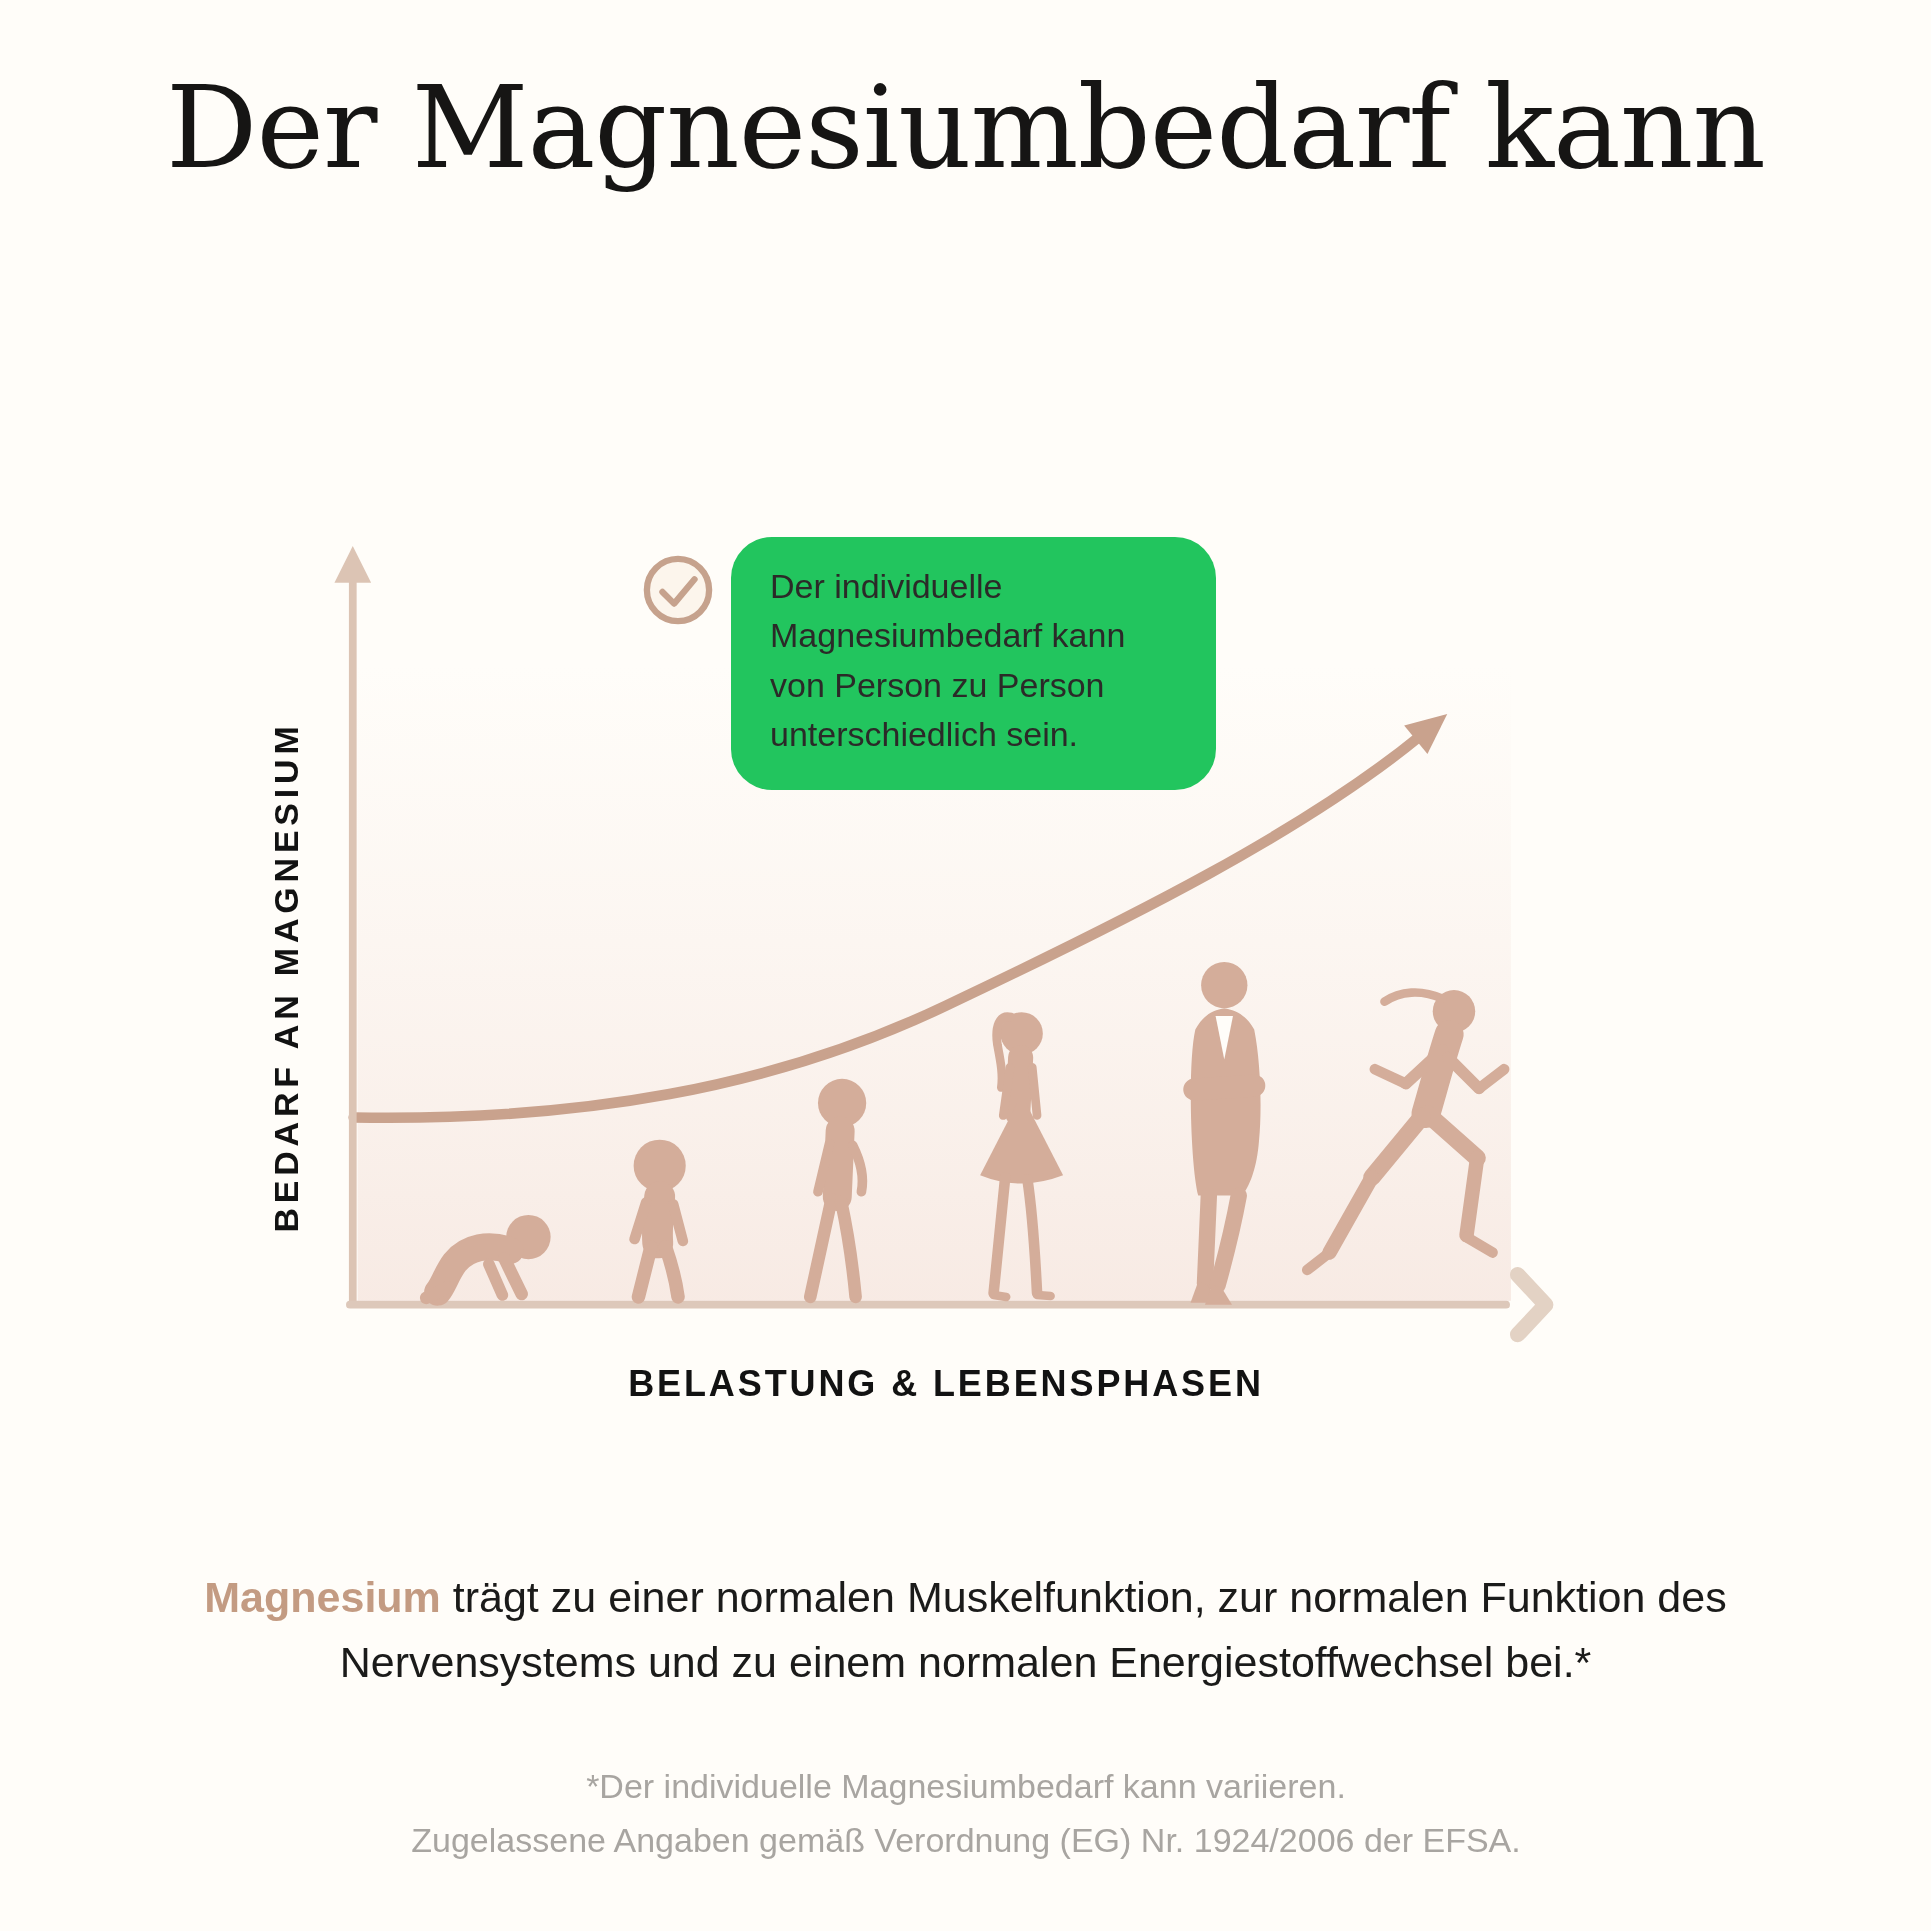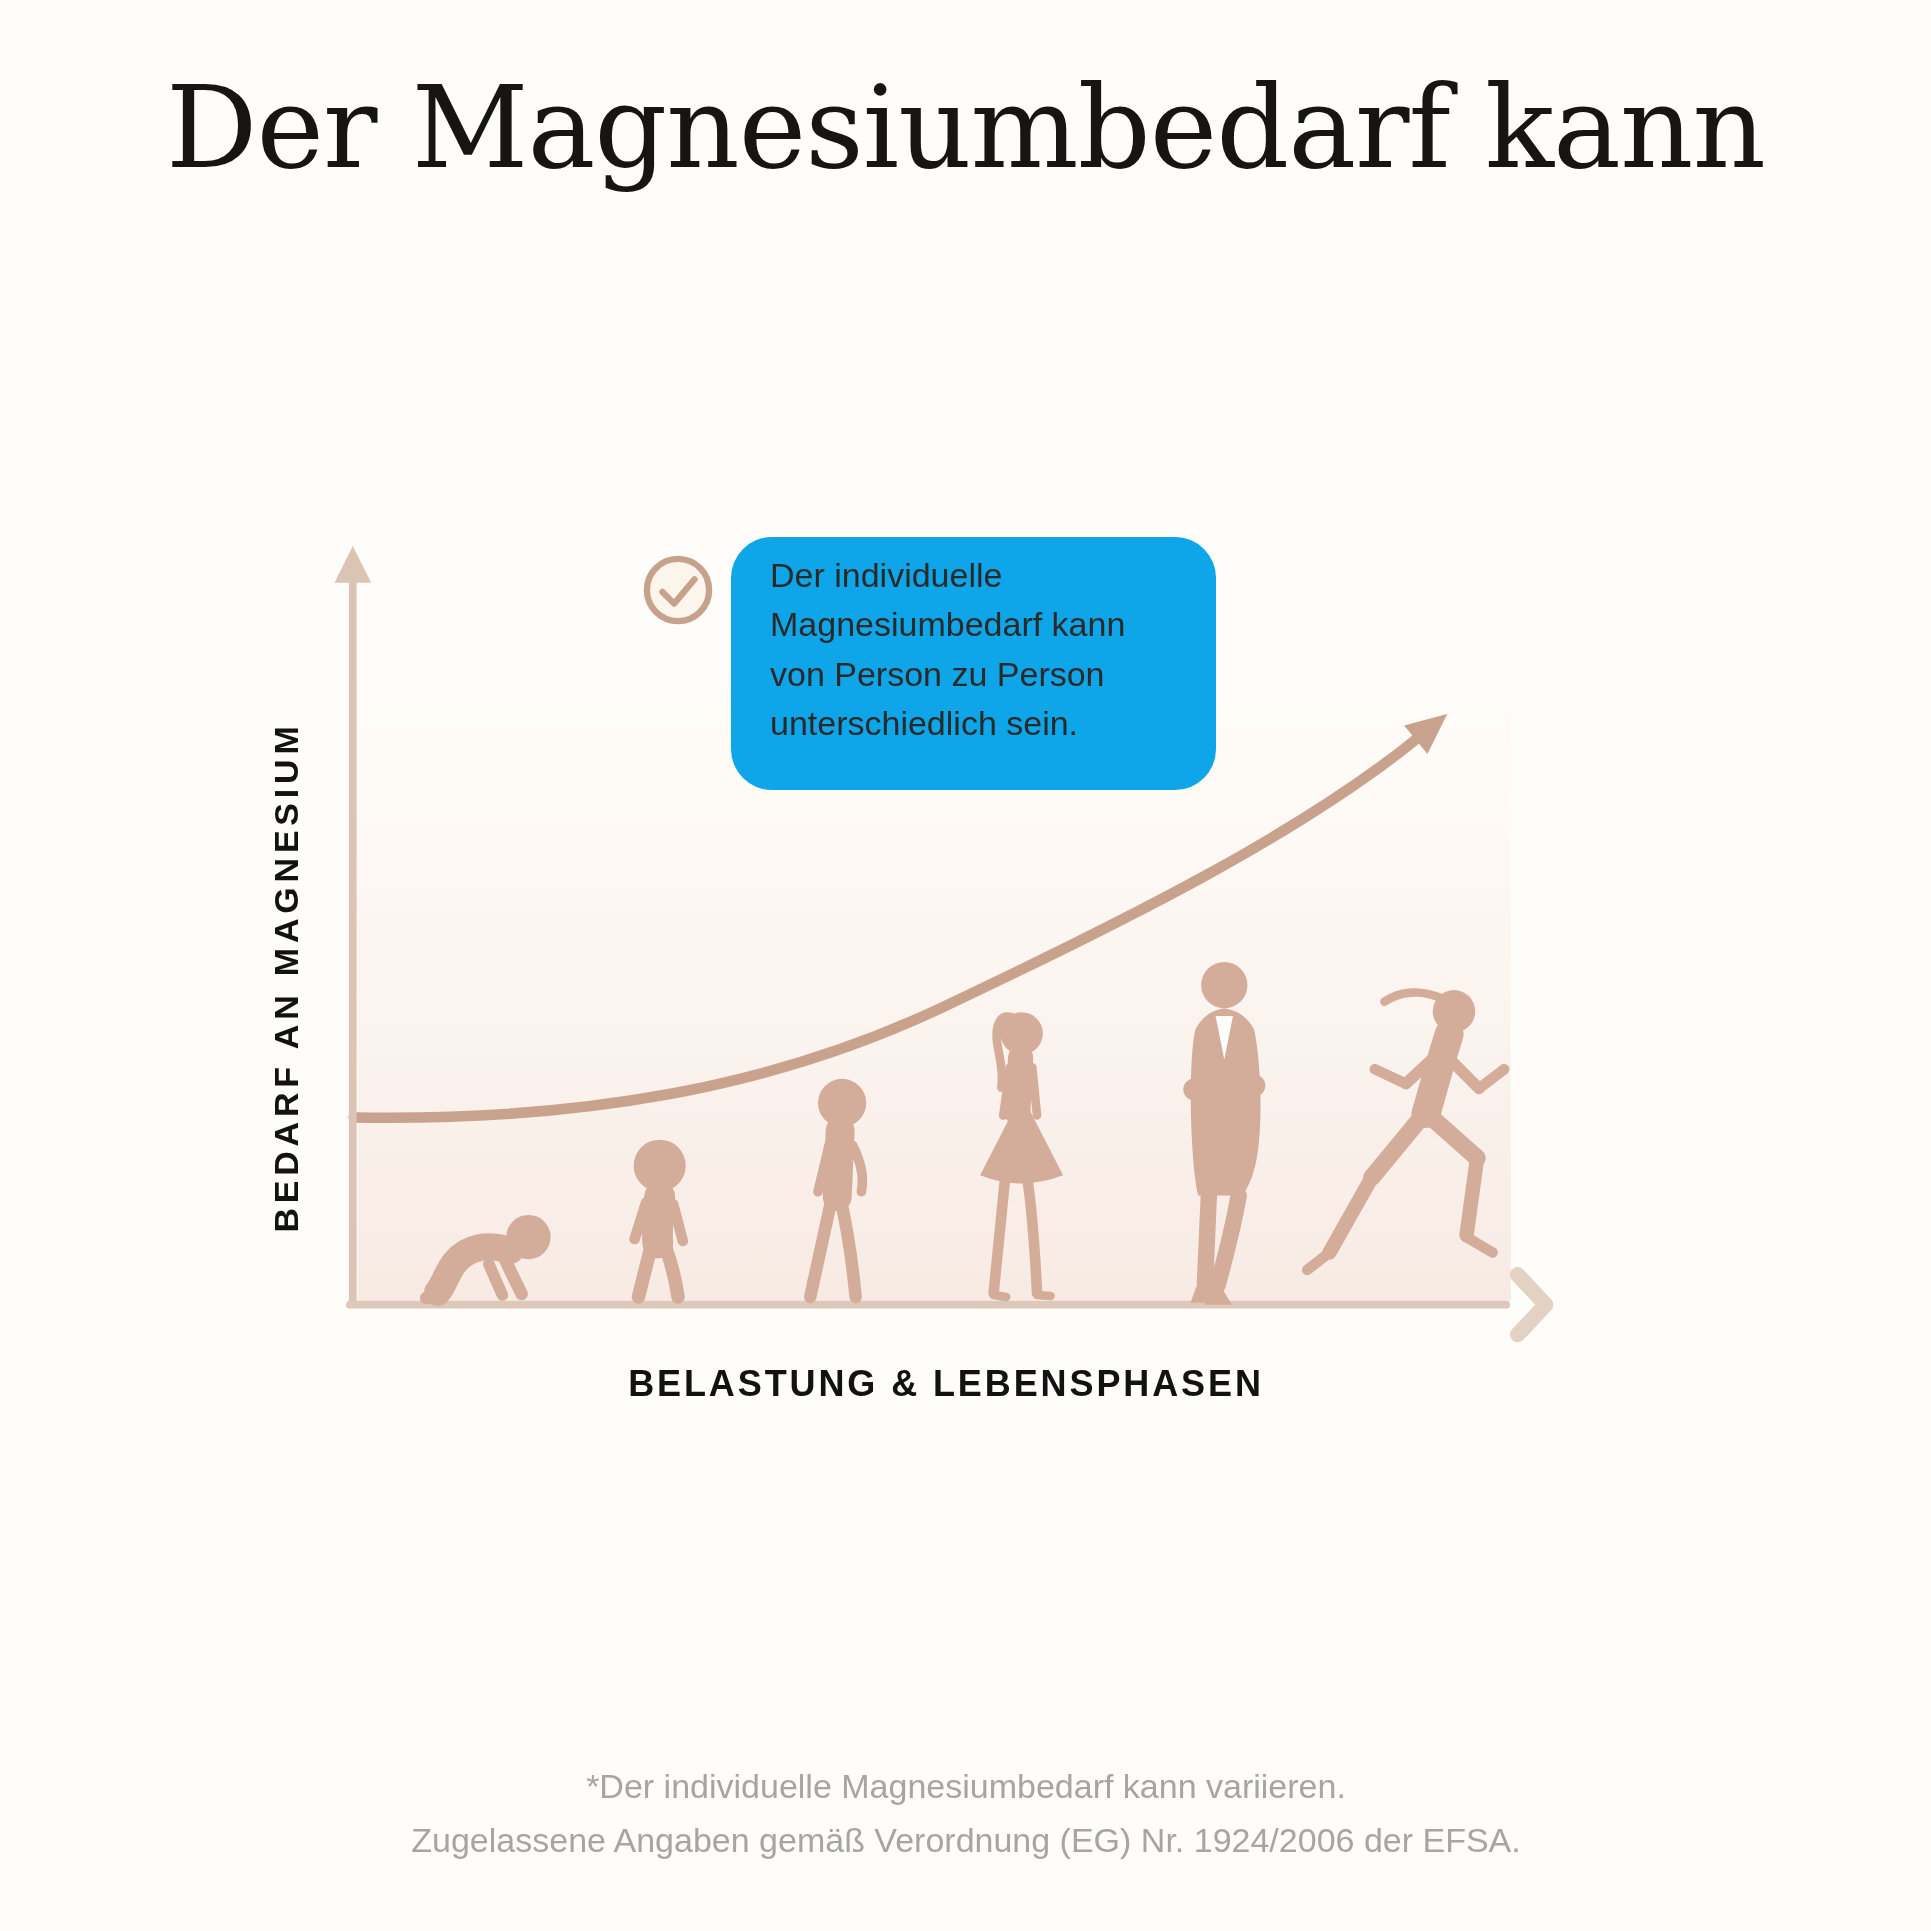--- a/index.html
+++ b/index.html
@@ -27,22 +27,22 @@
     letter-spacing:4.8px; color:#121212;
   }
   .x-label {
     position:absolute; left:352px; top:1350px; width:1188px;
     text-align:center; font-weight:700; font-size:36px;
     letter-spacing:2.9px; color:#121212;margin-top:13px;
   }
   
   .callout {
     position:absolute; left:731px; top:537px; width:485px; min-height:253px;
-    background:#0ea5e9; border-radius:41px; box-sizing:border-box;
-    padding:14px 39px;
+    background:#22c55e; border-radius:41px; box-sizing:border-box;
+    padding:25px 39px;
   }
   .callout-text { font-size:34px; line-height:1.45; color:#2b2a28; }
   .check-icon { position:absolute; left:643px; top:555px; width:70px; height:70px; }
   
   .body-copy {
     position:absolute; left:164px; top:1522px; width:1603px;
     text-align:center; font-size:43px; line-height:1.52; color:#1b1b1a;
   }
   .body-copy .accent { color:#c39b82; font-weight:700; }
   
@@ -155,20 +155,21 @@
   <div class="x-label">BELASTUNG &amp; LEBENSPHASEN</div>
 
   <svg class="check-icon" viewBox="0 0 72 72" aria-hidden="true">
     <circle cx="36" cy="36" r="32" fill="#fcf5ec" stroke="#c6a28d" stroke-width="6.5"></circle>
     <path d="M20,38 L32,50 L53,25" fill="none" stroke="#c6a28d" stroke-width="6.5" stroke-linecap="round" stroke-linejoin="round"></path>
   </svg>
   <div class="callout">
     <div class="callout-text">Der individuelle Magnesiumbedarf kann von Person zu Person unterschiedlich sein.</div>
   </div>
 
+  <p class="body-copy"><span class="accent">Magnesium</span><span> trägt zu einer normalen Muskelfunktion, zur normalen Funktion des Nervensystems und zu einem normalen Energiestoffwechsel bei.*</span></p>
 
   <div class="footnote">
     <div>*Der individuelle Magnesiumbedarf kann variieren.</div>
     <div>Zugelassene Angaben gemäß Verordnung (EG) Nr. 1924/2006 der EFSA.</div>
   </div>
 
 </div>
 
 
 </body></html>

